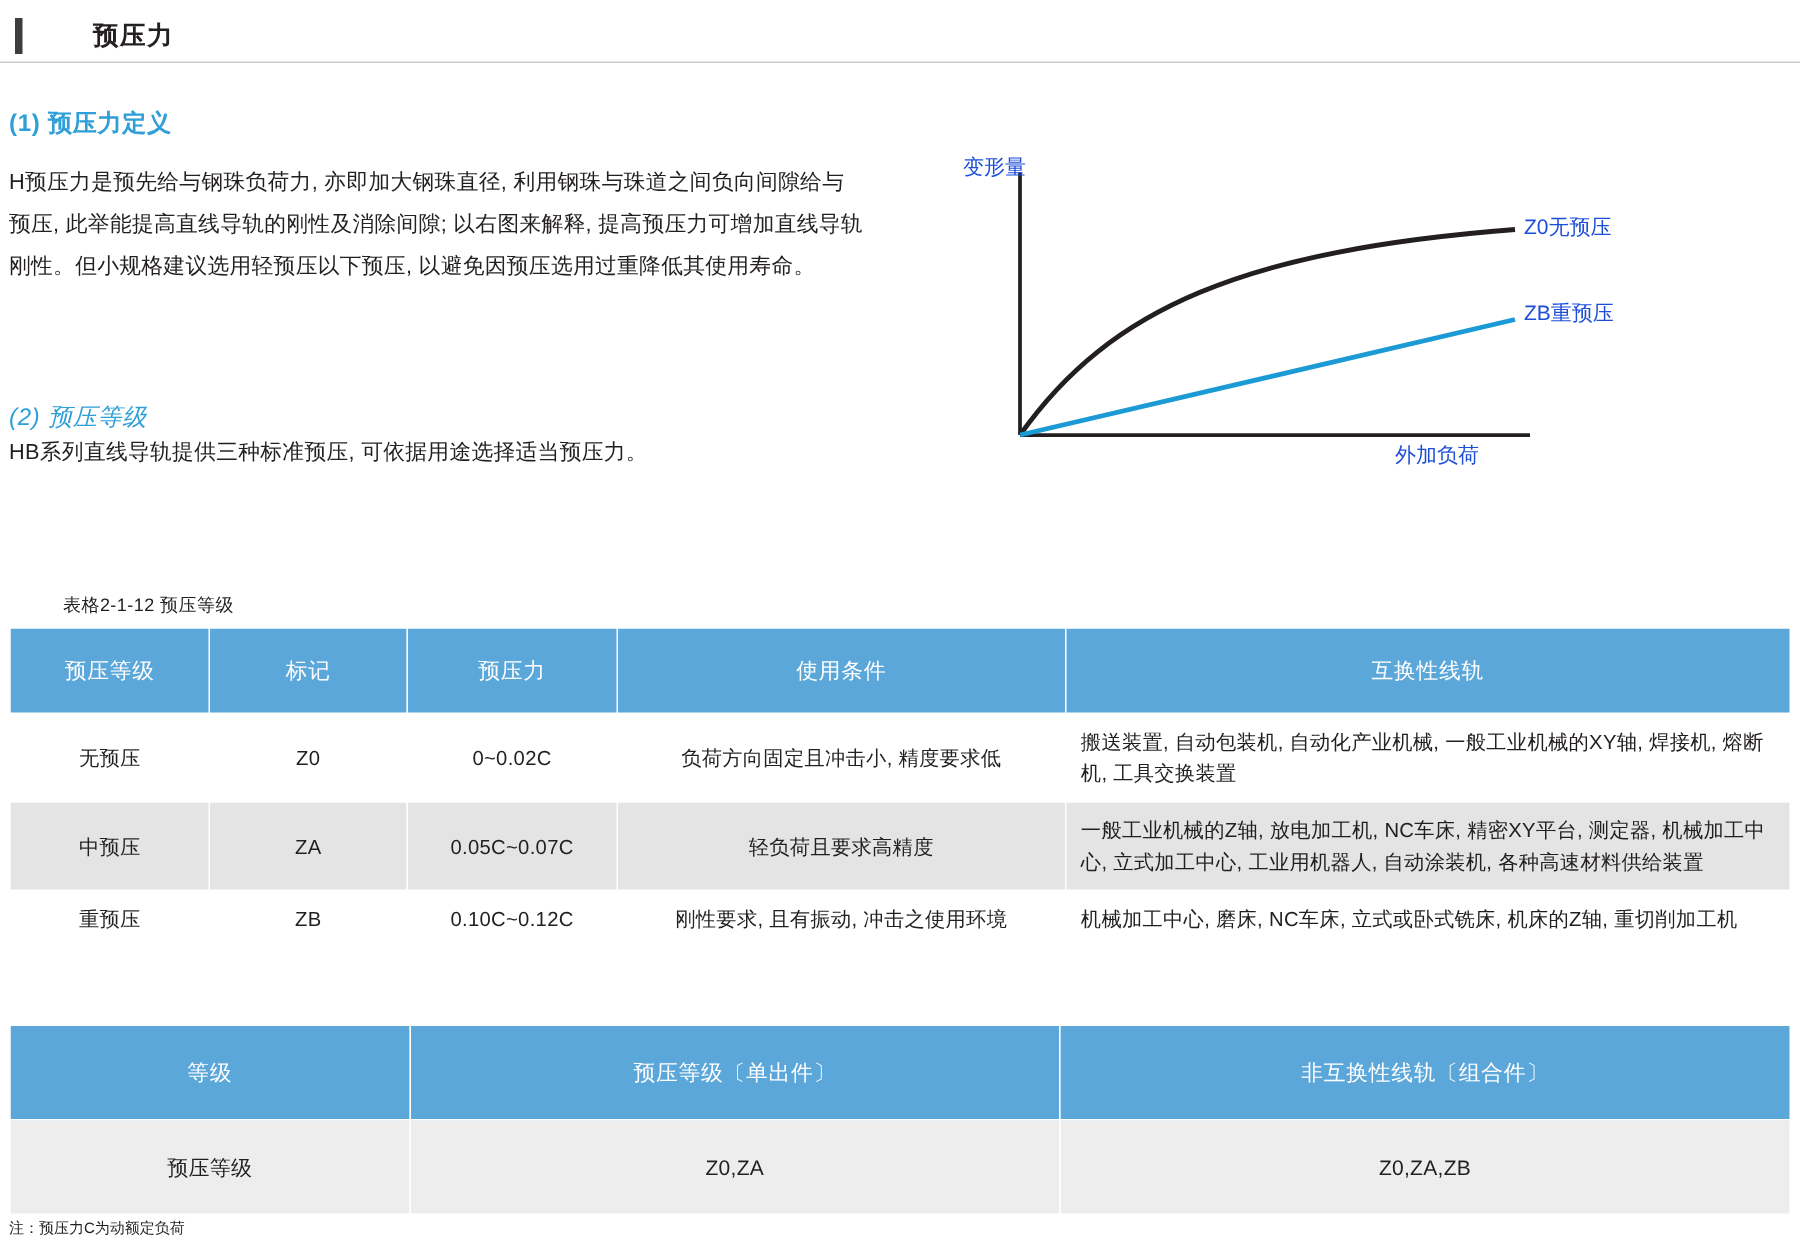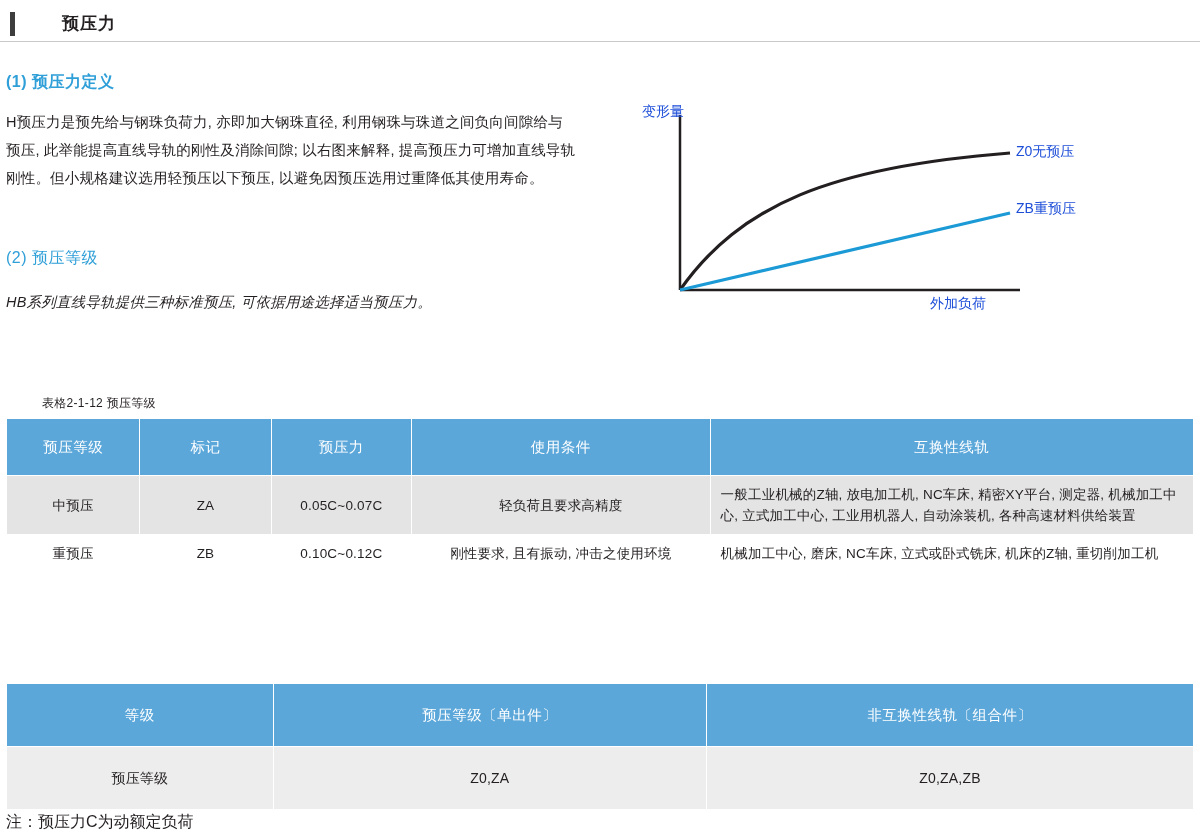--- a/index.html
+++ b/index.html
@@ -45,33 +45,33 @@
   }
 
   
   .section-heading {
     position: absolute;
     color: #2f9fd8;
     font-size: 16px;
     letter-spacing: 0.5px;
   }
   #heading-1 { left: 6px; top: 72px; font-weight: bold; }
-  #heading-2 { left: 6px; top: 248px; }
+  #heading-2 { left: 6px; top: 268px; font-style: italic; }
 
   .body-text {
     position: absolute;
     left: 6px;
     width: 570px;
     font-size: 14.5px;
     line-height: 28px;
     color: #231f20;
     letter-spacing: 0.2px;
   }
   #para-1 { top: 108px; }
-  #para-2 { top: 288px; font-style: italic; }
+  #para-2 { top: 288px; }
 
   
   .diagram {
     position: absolute;
     left: 600px;
     top: 95px;
     width: 580px;
     height: 240px;
   }
   .diagram svg { display: block; }
@@ -93,21 +93,21 @@
     color: #231f20;
     letter-spacing: 0.3px;
     margin-left: 36px;
   }
   #caption-1 { left: 6px; top: 395px; }
 
   .footnote {
     position: absolute;
     left: 6px;
     top: 812px;
-    font-size: 16px;
+    font-size: 10px;
     color: #231f20;
   }
 
   
   table {
     border-collapse: collapse;
     position: absolute;
     font-size: 13.5px;
   }
   #grade-table {
@@ -195,20 +195,27 @@
   <thead>
     <tr>
       <th class="col-1">预压等级</th>
       <th class="col-2">标记</th>
       <th class="col-3">预压力</th>
       <th class="col-4">使用条件</th>
       <th class="col-5">互换性线轨</th>
     </tr>
   </thead>
   <tbody>
+    <tr class="row-odd">
+      <td class="c-center">无预压</td>
+      <td class="c-center">Z0</td>
+      <td class="c-center">0~0.02C</td>
+      <td class="c-center">负荷方向固定且冲击小, 精度要求低</td>
+      <td class="c-left">搬送装置, 自动包装机, 自动化产业机械, 一般工业机械的XY轴, 焊接机, 熔断机, 工具交换装置</td>
+    </tr>
     <tr class="row-even">
       <td class="c-center">中预压</td>
       <td class="c-center">ZA</td>
       <td class="c-center">0.05C~0.07C</td>
       <td class="c-center">轻负荷且要求高精度</td>
       <td class="c-left">一般工业机械的Z轴, 放电加工机, NC车床, 精密XY平台, 测定器, 机械加工中心, 立式加工中心, 工业用机器人, 自动涂装机, 各种高速材料供给装置</td>
     </tr>
     <tr class="row-odd">
       <td class="c-center">重预压</td>
       <td class="c-center">ZB</td>

